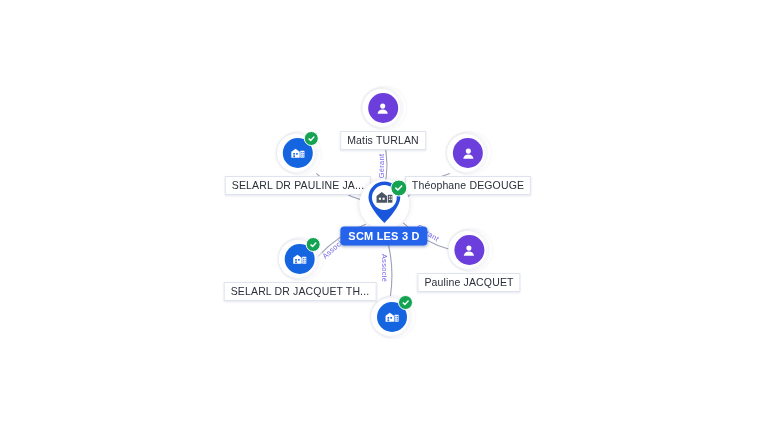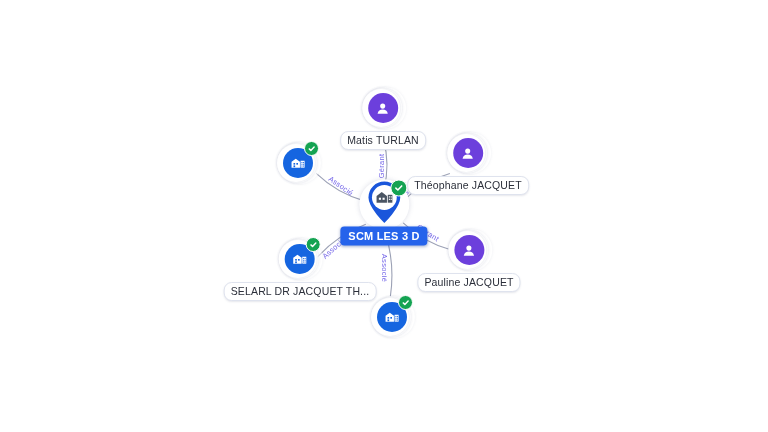--- a/index.html
+++ b/index.html
@@ -80,21 +80,21 @@
     z-index: 5;
     display: flex;
     align-items: center;
     justify-content: center;
   }
 
   .node-label {
     margin-top: 1px;
     background: #ffffff;
     border: 1px solid #dfe3ee;
-    border-radius: 8px;
+    border-radius: 0;
     padding: 2px 6px 3px 6px;
     font-size: 10.5px;
     line-height: 12px;
     color: #2b2f3a;
     white-space: nowrap;
     box-shadow: 0 1px 2px rgba(60,70,110,0.13);
     z-index: 4;
     letter-spacing: .15px;
   }
 
@@ -216,21 +216,21 @@
           <div class="halo h1"></div>
           <div class="halo h2"></div>
           <div class="halo h3"></div>
           <div class="avatar person">
             <svg viewBox="0 0 24 24" width="17" height="17">
               <circle cx="12" cy="8.6" r="3.6" fill="#ffffff"></circle>
               <path d="M4.8 19.4 C5.4 15.2 8.4 13.4 12 13.4 C15.6 13.4 18.6 15.2 19.2 19.4 Z" fill="#ffffff"></path>
             </svg>
           </div>
         </div>
-        <div class="node-label">Théophane JACQUET</div>
+        <div class="node-label">Théophane DEGOUGE</div>
       </div>
       <div class="node" style="left: 469px; top: 260px;">
         <div class="node-avatar-wrap">
           <div class="halo h1"></div>
           <div class="halo h2"></div>
           <div class="halo h3"></div>
           <div class="avatar person">
             <svg viewBox="0 0 24 24" width="17" height="17">
               <circle cx="12" cy="8.6" r="3.6" fill="#ffffff"></circle>
               <path d="M4.8 19.4 C5.4 15.2 8.4 13.4 12 13.4 C15.6 13.4 18.6 15.2 19.2 19.4 Z" fill="#ffffff"></path>
@@ -313,20 +313,21 @@
               <rect x="16.6" y="15.4" width="1.3" height="1.3" fill="#1565e0"></rect>
               <rect x="18.6" y="15.4" width="1.3" height="1.3" fill="#1565e0"></rect>
             </svg>
           </div>
           <div class="check-badge">
             <svg viewBox="0 0 14 14" width="9.5" height="9.5">
               <path d="M3.3 7.2 L5.7 9.4 L10.5 4.5" stroke="#ffffff" stroke-width="2.1" fill="none" stroke-linecap="round" stroke-linejoin="round"></path>
             </svg>
           </div>
         </div>
+        <div class="node-label">SELARL DR PAULINE JA...</div>
       </div>
     </div>
 
   <div class="root-node" id="root-node" style="left: 384px; top: 212px;">
     <div class="root-pin-wrap">
       <div class="root-glow"></div>
       <svg class="pin" viewBox="0 0 40 48">
         <path d="M20 2 C10.6 2 3 9.6 3 19 C3 30 20 46 20 46 C20 46 37 30 37 19 C37 9.6 29.4 2 20 2 Z" fill="#1a56db" stroke="#ffffff" stroke-width="2.2"></path>
         <circle cx="20" cy="19" r="12.4" fill="#ffffff"></circle>
         <g>

